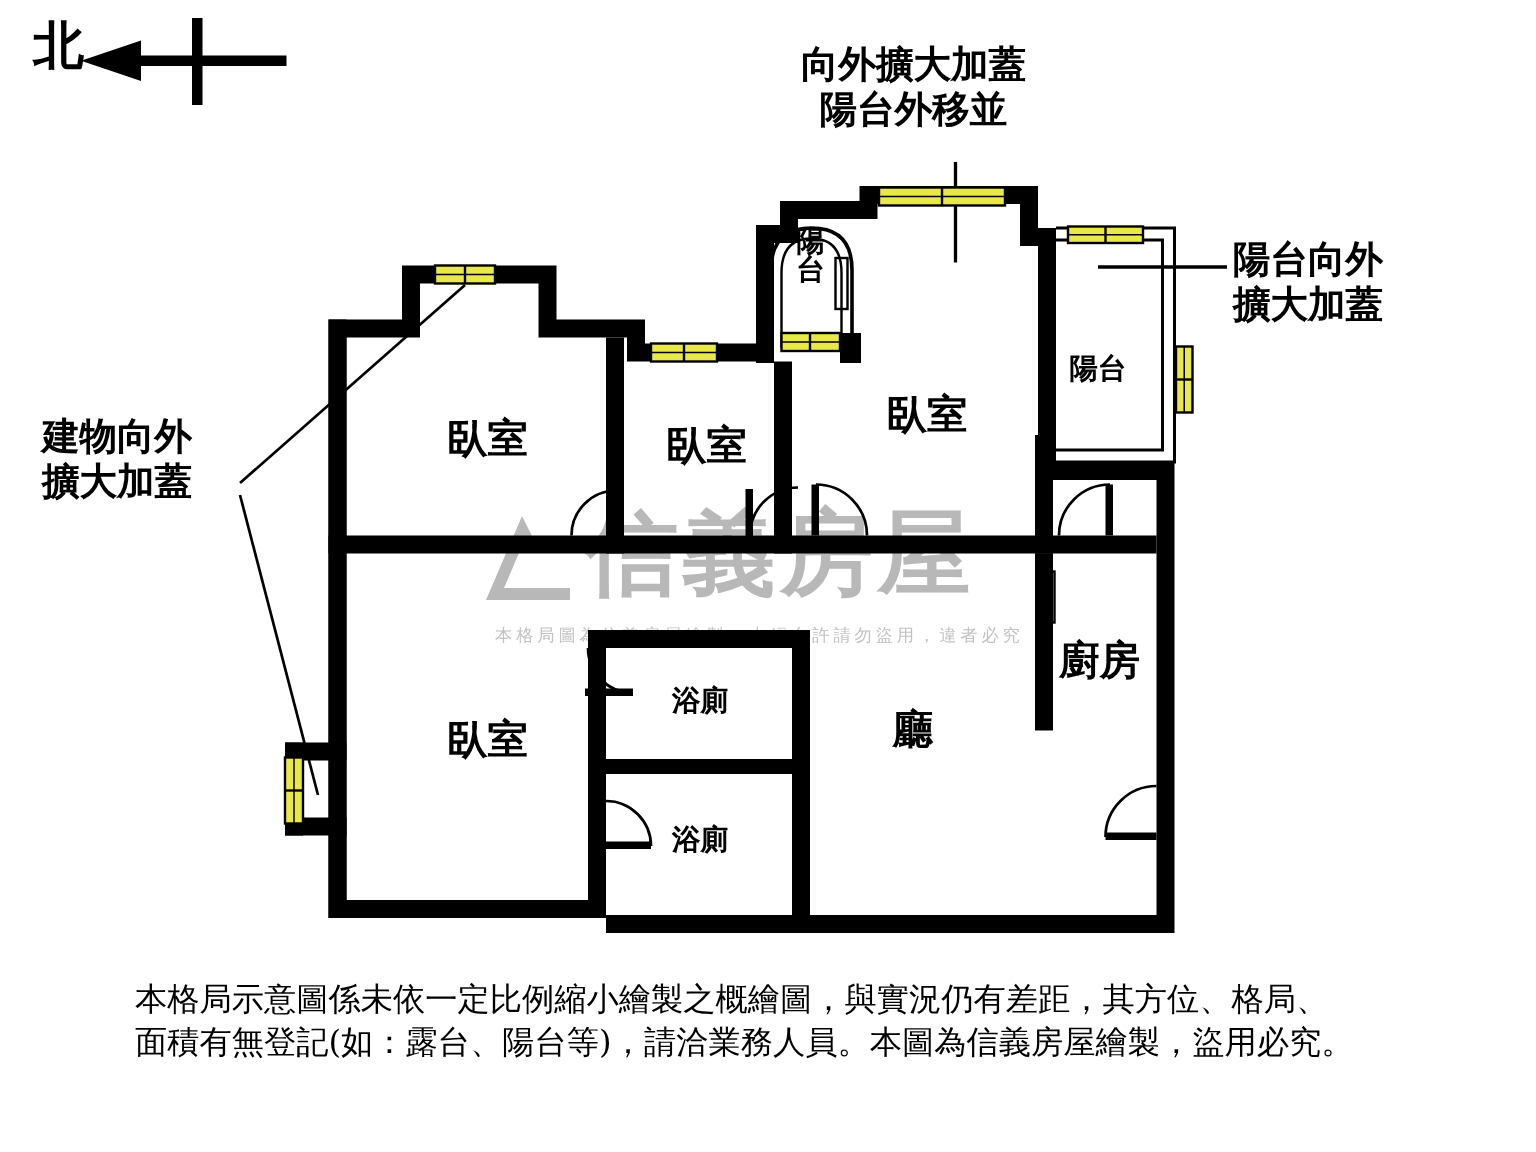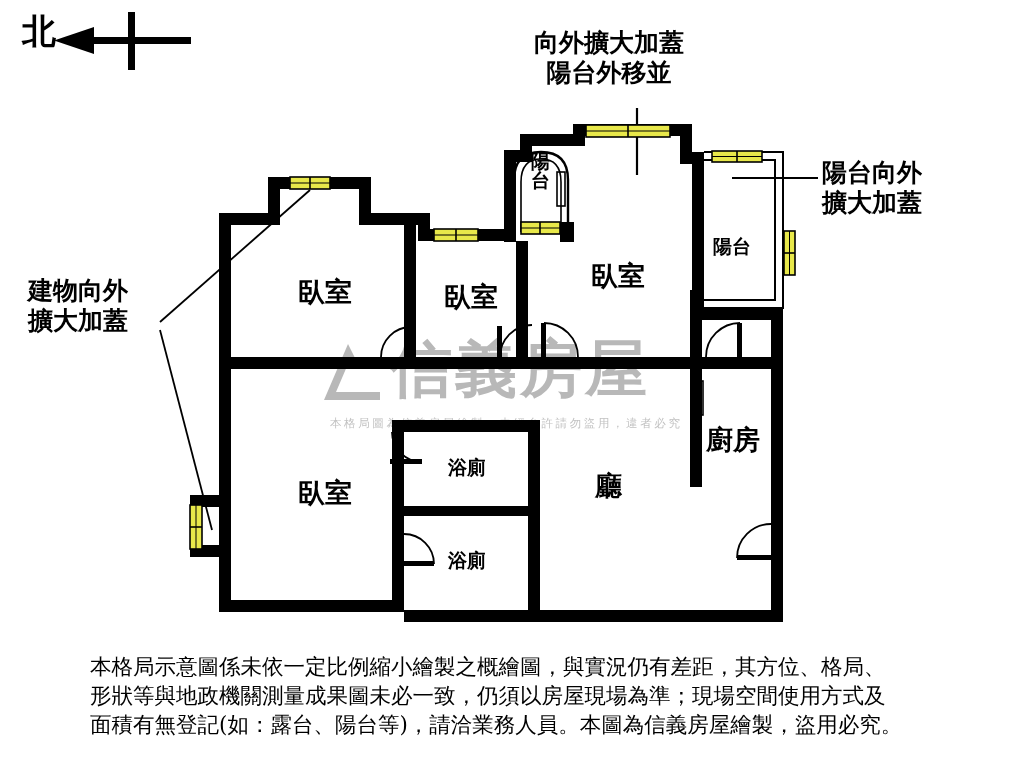--- a/index.html
+++ b/index.html
@@ -354,17 +354,16 @@
   <div class="room-label small" style="left:713px; top:237px;">陽台</div>
 
   <div class="room-label" style="left:706px; top:426px;">廚房</div>
   <div class="room-label" style="left:595px; top:472px;">廳</div>
 
   <div class="room-label small" style="left:448px; top:458px;">浴廁</div>
   <div class="room-label small" style="left:448px; top:551px;">浴廁</div>
 
   <div id="disclaimer">
     <div>本格局示意圖係未依一定比例縮小繪製之概繪圖，與實況仍有差距，其方位、格局、</div>
-    <div>形狀等與地政機關測量成果圖未必一致，仍須以房屋現場為準；現場空間使用方式及</div>
     <div>面積有無登記(如：露台、陽台等)，請洽業務人員。本圖為信義房屋繪製，盜用必究。</div>
   </div>
 
 </div>
 
 </body></html>

